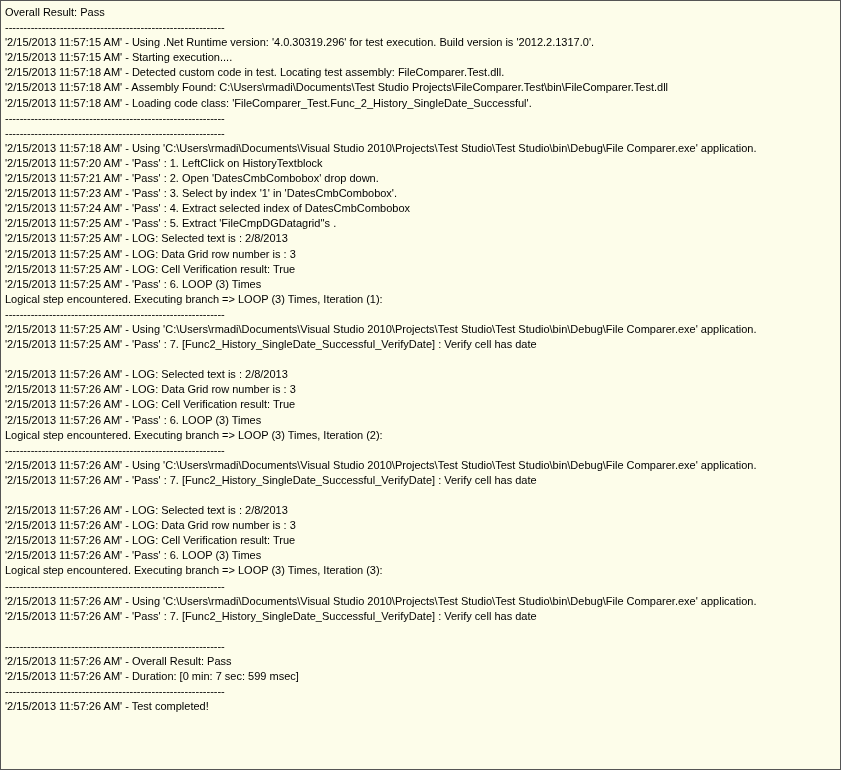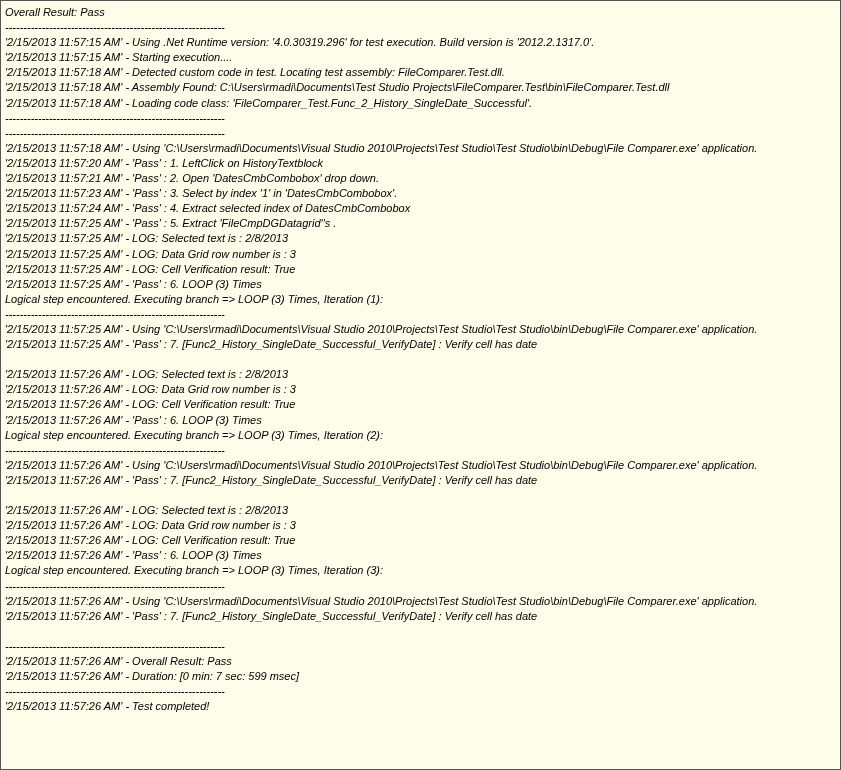--- a/index.html
+++ b/index.html
@@ -13,21 +13,20 @@
     height: 770px;
     background: #fdfdea;
     border: 1px solid #555;
     font-family: "Segoe UI", Arial, sans-serif;
     font-size: 11px;
     line-height: 15.1px;
     color: #000;
     padding: 4px 6px 4px 4px;
     white-space: pre;
     overflow: hidden;
-    font-style: italic;
   }
 </style>
 </head>
 <body>
 
 <div class="log-panel">Overall Result: Pass
 ------------------------------------------------------------
 '2/15/2013 11:57:15 AM' - Using .Net Runtime version: '4.0.30319.296' for test execution. Build version is '2012.2.1317.0'.
 '2/15/2013 11:57:15 AM' - Starting execution....
 '2/15/2013 11:57:18 AM' - Detected custom code in test. Locating test assembly: FileComparer.Test.dll.

